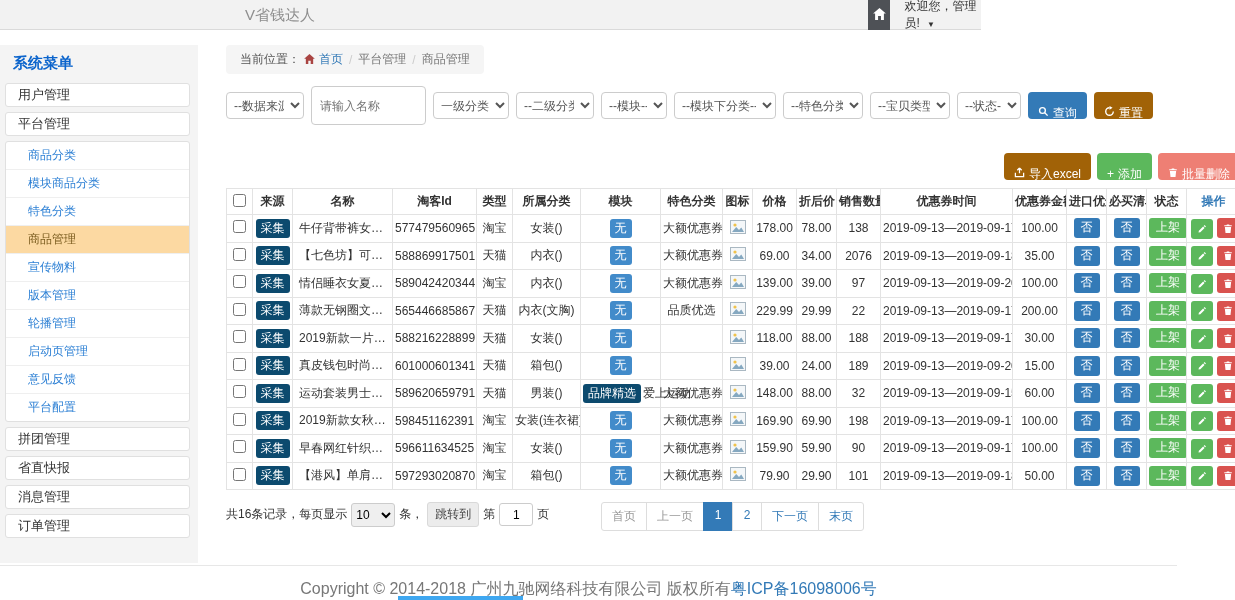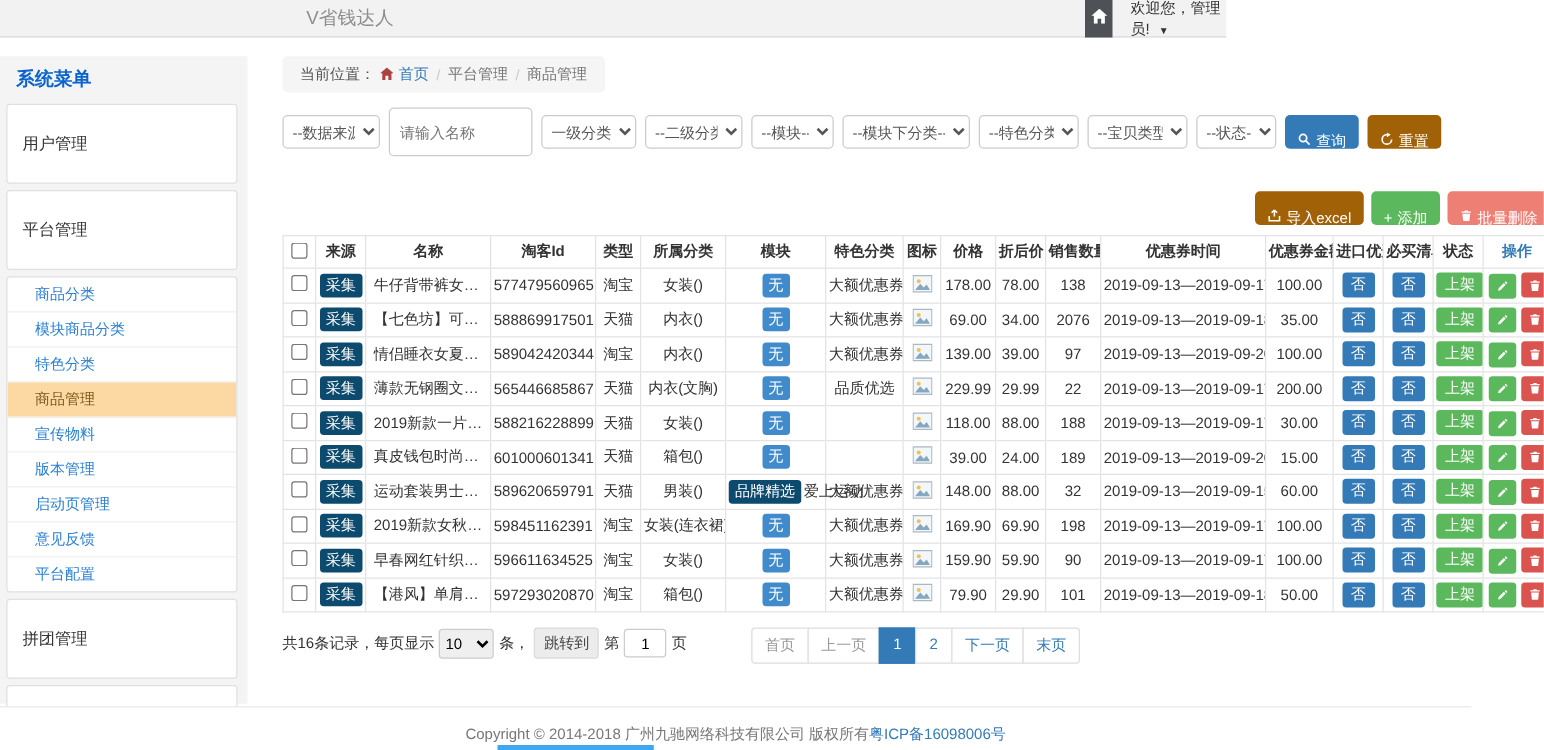--- a/index.html
+++ b/index.html
@@ -13,21 +13,21 @@
   .nav-right { position:absolute; left:868px; top:0; height:30px; display:flex; align-items:center; }
   .home-btn { width:30px; height:30px; background:#4e5156; display:flex; align-items:center;
     justify-content:center; cursor:pointer; }
   .welcome { font-size:12px; color:#333; margin-left:14px; cursor:pointer; }
   .caret { font-size:8px; color:#333; margin-left:4px; }
 
   
   .side-bg { position:absolute; left:0; top:45px; width:198px; height:518px; background:#f4f4f4; }
   .sidebar { position:absolute; left:5px; top:45px; width:185px; }
   .menu-title { color:#0b64cc; font-size:15px; font-weight:bold; padding:9px 8px 10px 8px; }
-  .menu-card { background:#fff; border:1px solid #e0e0e0; border-radius:3px; padding:22px 12px;
+  .menu-card { background:#fff; border:1px solid #e0e0e0; border-radius:3px; padding:2px 12px;
     font-size:13px; color:#333; margin-bottom:5px; cursor:pointer; }
   .submenu { background:#fff; border:1px solid #e0e0e0; border-radius:3px; margin-bottom:5px; overflow:hidden; }
   .submenu .submenu-item { padding:5px 0 5px 22px; font-size:12px; color:#2b7fd4;
     border-bottom:1px solid #efefef; cursor:pointer; }
   .submenu .submenu-item:last-child { border-bottom:none; }
   .submenu .submenu-item.active { background:#fcd9a2; color:#7a5c1e; }
 
   
   .main { position:absolute; left:226px; top:45px; width:1014px; }
   .breadcrumb { display:inline-flex; align-items:center; gap:4px; background:#f5f5f5;
@@ -89,21 +89,21 @@
     text-align:center; font-size:12px; }
   .pagination { position:absolute; left:50%; top:0; transform:translateX(-50%); display:flex; }
   .page-btn { min-width:30px; padding:5px 10px; border:1px solid #ddd; margin-left:-1px;
     font-size:12px; color:#337ab7; background:#fff; text-align:center; cursor:pointer; }
   .page-btn:first-child { border-radius:3px 0 0 3px; }
   .page-btn:last-child { border-radius:0 3px 3px 0; }
   .page-btn.muted { color:#999; }
   .page-btn.active { background:#337ab7; border-color:#337ab7; color:#fff; }
 
   .footer { position:absolute; left:0; top:565px; width:1177px; height:35px; background:#fff;
-    border-top:1px solid #e7e7e7; text-align:center; padding-top:13px; font-size:12px; color:#777; }
+    border-top:1px solid #e7e7e7; text-align:center; padding-top:13px; font-size:16px; color:#777; }
   .footer .icp-link { color:#337ab7; cursor:pointer; }
   .hthumb { position:absolute; left:398px; top:596px; width:125px; height:4px; background:#3fa7f0; }
 </style>
 </head>
 <body>
 
 <div class="navbar">
   <div class="brand">V省钱达人</div>
   <div class="nav-right">
     <div class="home-btn">
@@ -128,20 +128,21 @@
       <div class="menu-card">用户管理</div>
       <div class="menu-card">平台管理</div>
     </div>
   <div class="submenu" id="side-sub">
       <div class="submenu-item">商品分类</div>
       <div class="submenu-item">模块商品分类</div>
       <div class="submenu-item">特色分类</div>
       <div class="submenu-item active">商品管理</div>
       <div class="submenu-item">宣传物料</div>
       <div class="submenu-item">版本管理</div>
+      <div class="submenu-item">轮播管理</div>
       <div class="submenu-item">启动页管理</div>
       <div class="submenu-item">意见反馈</div>
       <div class="submenu-item">平台配置</div>
     </div>
   <div id="side-bottom">
       <div class="menu-card">拼团管理</div>
       <div class="menu-card">省直快报</div>
       <div class="menu-card">消息管理</div>
       <div class="menu-card">订单管理</div>
     </div>

